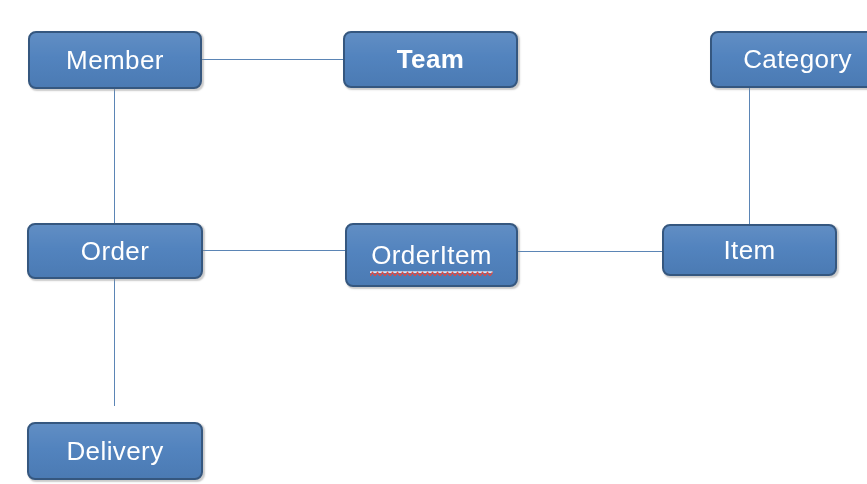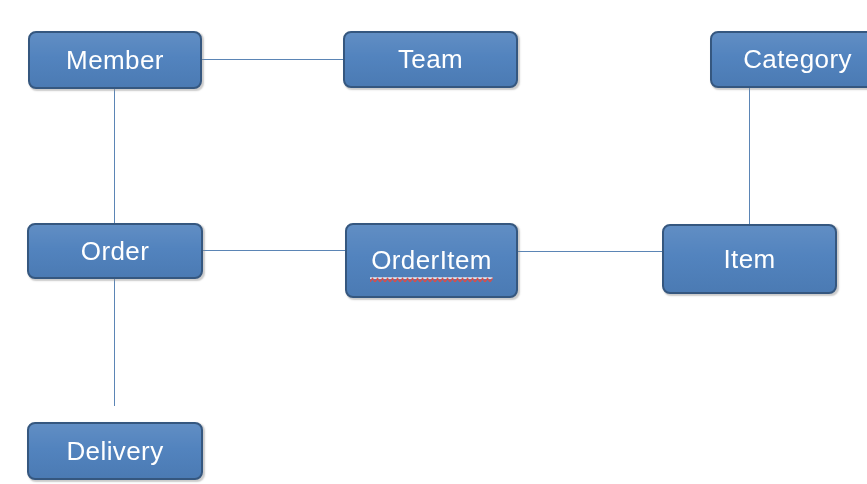--- a/index.html
+++ b/index.html
@@ -39,25 +39,25 @@
     border-radius: 8px;
     box-shadow: 1.5px 1.5px 1.5px rgba(140,140,140,0.45);
     display: flex;
     align-items: center;
     justify-content: center;
     color: var(--node-text);
     font-size: 26px;
     letter-spacing: 0.4px;
   }
   .node-member    { left: 28px;  top: 31px;  width: 174px; height: 58px; }
-  .node-team      { left: 343px; top: 31px;  width: 175px; height: 57px; }
+  .node-team      { left: 343px; top: 31px;  width: 175px; height: 57px; font-weight: bold; }
   .node-category  { left: 662px; top: 31px;  width: 175px; height: 57px; margin-left: 48px; }
   .node-order     { left: 27px;  top: 223px; width: 176px; height: 56px; }
-  .node-orderitem { left: 345px; top: 223px; width: 173px; height: 75px; }
-  .node-item      { left: 662px; top: 224px; width: 175px; height: 70px; }
+  .node-orderitem { left: 345px; top: 223px; width: 173px; height: 64px; }
+  .node-item      { left: 662px; top: 224px; width: 175px; height: 52px; }
   .node-delivery  { left: 27px;  top: 406px; width: 176px; height: 58px; margin-top: 16px; }
   
   .label-wrap { position: relative; display: inline-block; line-height: 1.1; }
   .squiggle {
     position: absolute;
     left: -1px;
     bottom: -8px;
     width: calc(100% + 2px);
     height: 6px;
     display: block;

